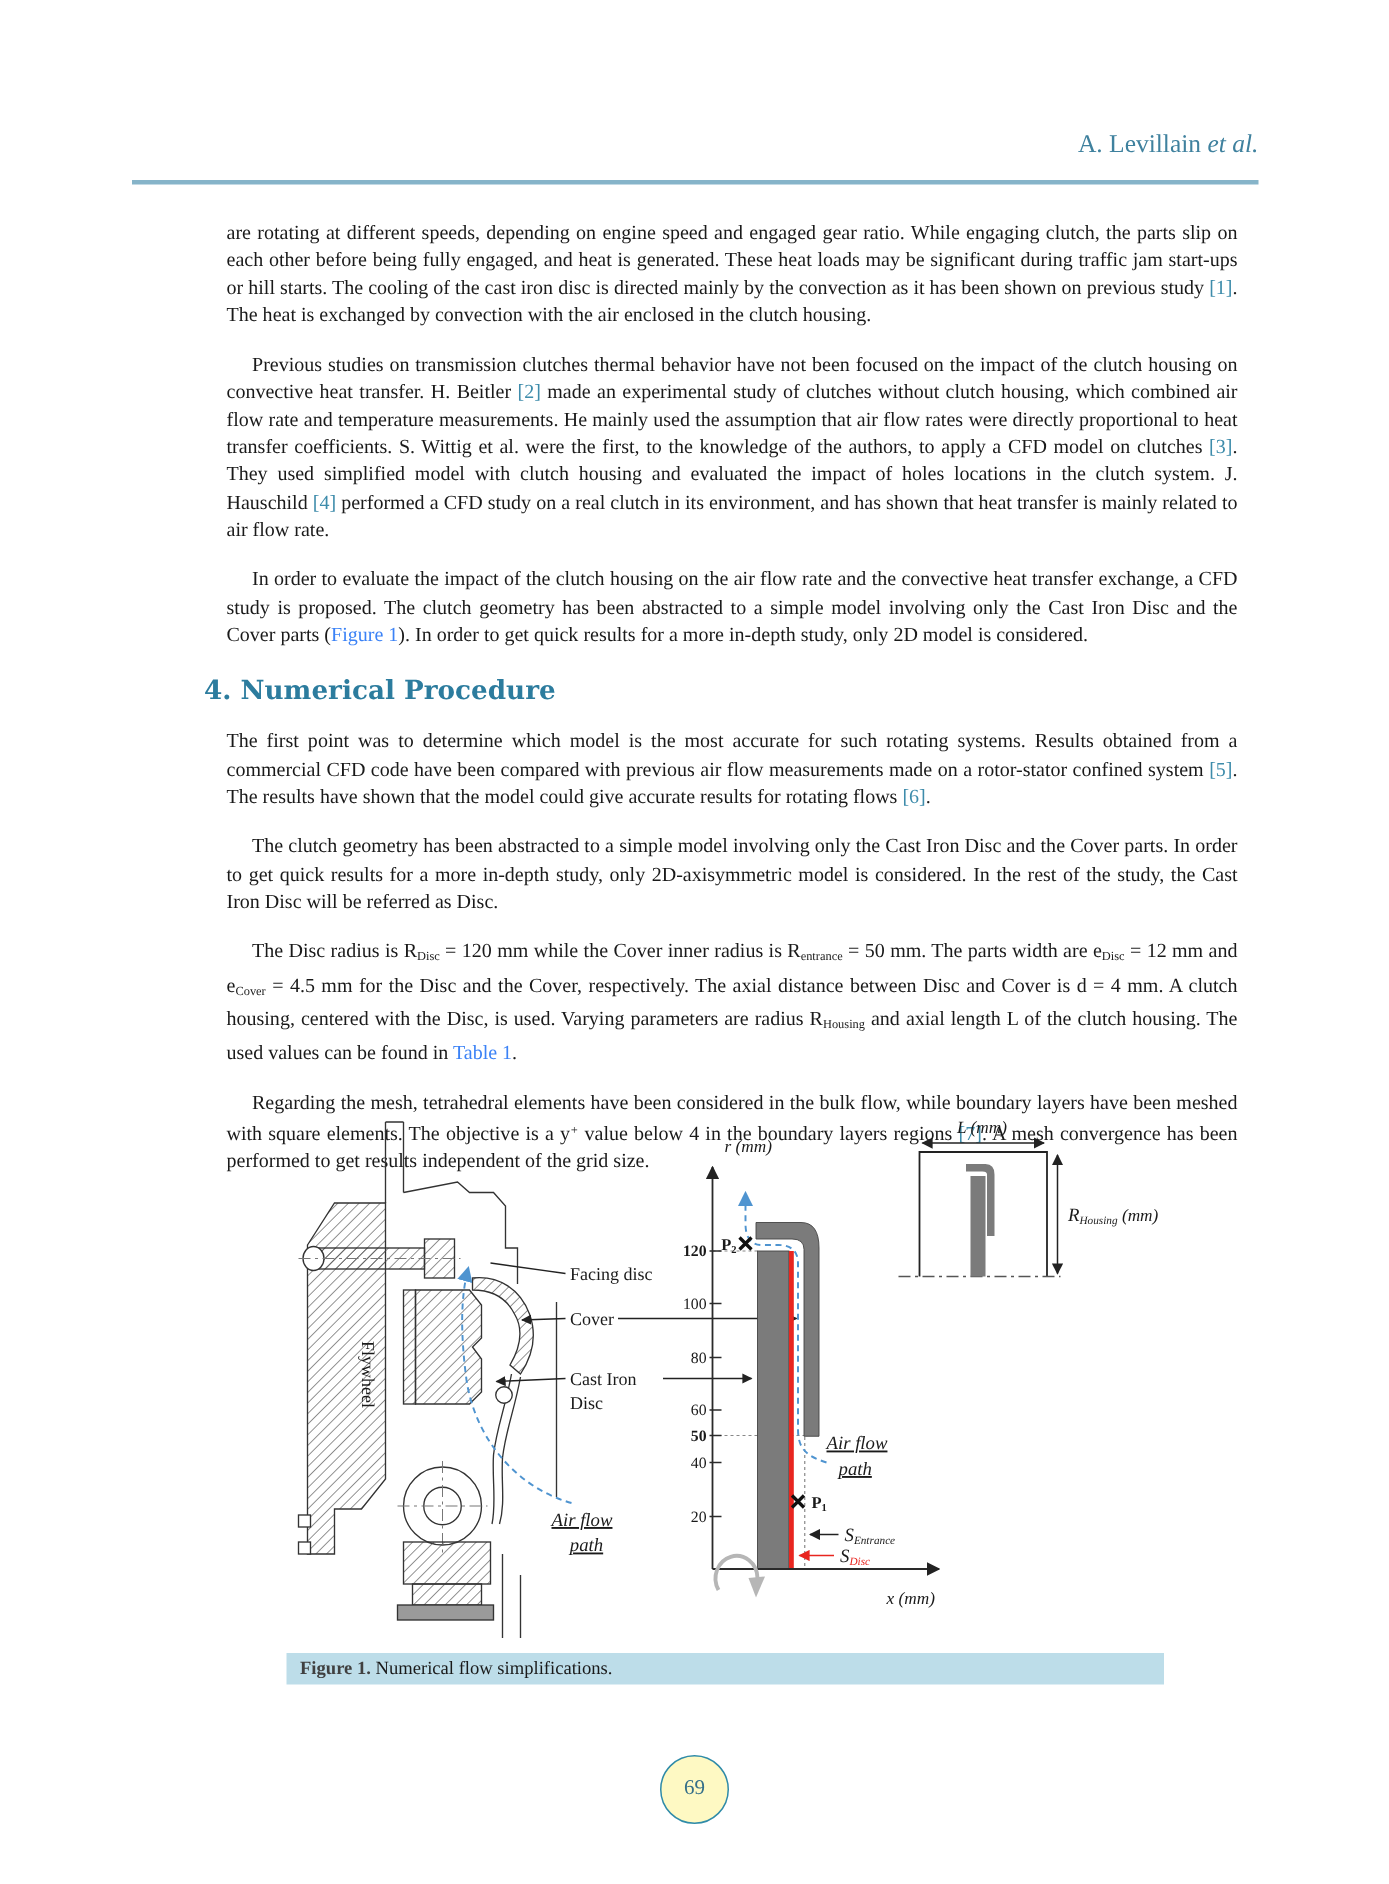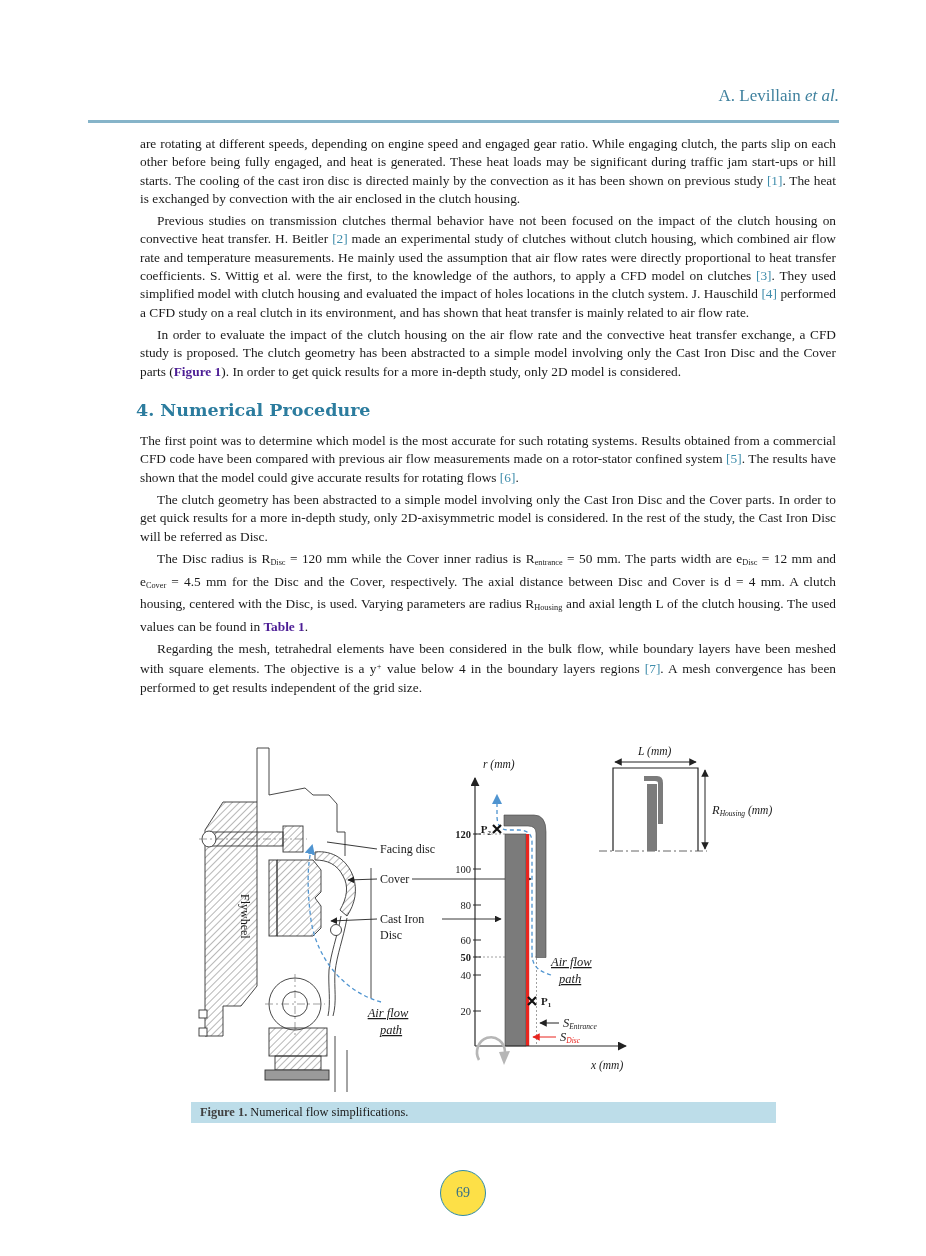--- a/index.html
+++ b/index.html
@@ -5,25 +5,25 @@
   html,body{margin:0;padding:0;background:#ffffff;}
   #page{position:relative;width:926px;height:1256px;background:#ffffff;overflow:hidden;
         font-family:"Liberation Serif",serif;color:#1a1a1a;}
   
   #running-head{position:absolute;top:86px;right:87px;font-size:17px;color:#3f819e;}
   #running-head .em{font-style:italic;}
   #head-rule{position:absolute;left:88px;top:120px;width:751px;height:2.5px;background:#86b4c9;}
   
   #body-text{position:absolute;left:136px;top:131px;width:704px;font-size:13.35px;line-height:18.3px;
              text-align:justify;}
-  .para{margin:4px;text-indent:17px;}
+  .para{margin:15px;text-indent:17px;}
   .para.noindent{text-indent:0;}
   .s-cite{color:#3e8cab;}
   .s-i{}
-  .s-bref{color:#4c1d95;font-weight:bold;}
+  .s-bref{color:#3b82f6;font-weight:normal;}
   .s-sub{font-size:0.62em;vertical-align:-0.28em;}
   .s-sup{font-size:0.62em;vertical-align:0.5em;font-style:italic;}
   #section-heading{margin:20px 0 13px 0;font-family:"DejaVu Serif",serif;font-size:17.5px;
                    font-weight:bold;color:#2c7c9e;text-align:left;text-indent:0;}
   
   #figure-wrap{position:absolute;left:195px;top:740px;width:620px;height:356px;}
   #figure-svg text{font-family:"Liberation Serif",serif;fill:#1a1a1a;}
   .lbl{font-size:12px;}
   .tick{font-size:10.5px;}
   .tick.b{font-weight:bold;}
@@ -32,21 +32,21 @@
   .flow-lbl{font-size:12.5px;font-style:italic;fill:#4a8fc7;text-decoration:underline;}
   .svar{font-size:12.5px;font-style:italic;}
   .ssub{font-size:7.5px;font-style:italic;}
   .red{fill:#e8251f;}
   
   #caption-bar{position:absolute;left:191px;top:1102px;width:585px;height:21px;background:#bddde9;
                font-size:12.4px;line-height:21px;padding-left:9px;box-sizing:border-box;}
   #caption-label{color:#404040;font-weight:bold;}
   
   #page-badge{position:absolute;left:440px;top:1170px;width:46px;height:46px;border-radius:50%;
-              background:#fde047;border:1.6px solid #2f8ba8;box-sizing:border-box;
+              background:#fef9c3;border:1.6px solid #2f8ba8;box-sizing:border-box;
               display:flex;align-items:center;justify-content:center;
               font-size:14px;color:#356f89;}
 </style>
 </head>
 <body>
 
 <div id="page">
 
   <div id="running-head"><span>A. Levillain </span><span class="em">et al.</span></div>
   <div id="head-rule"></div>

